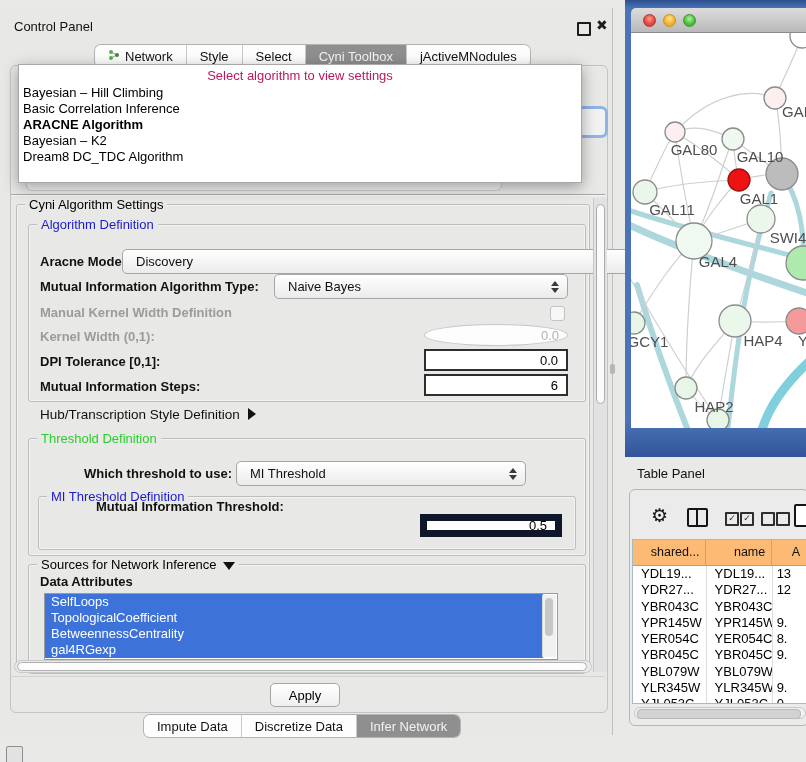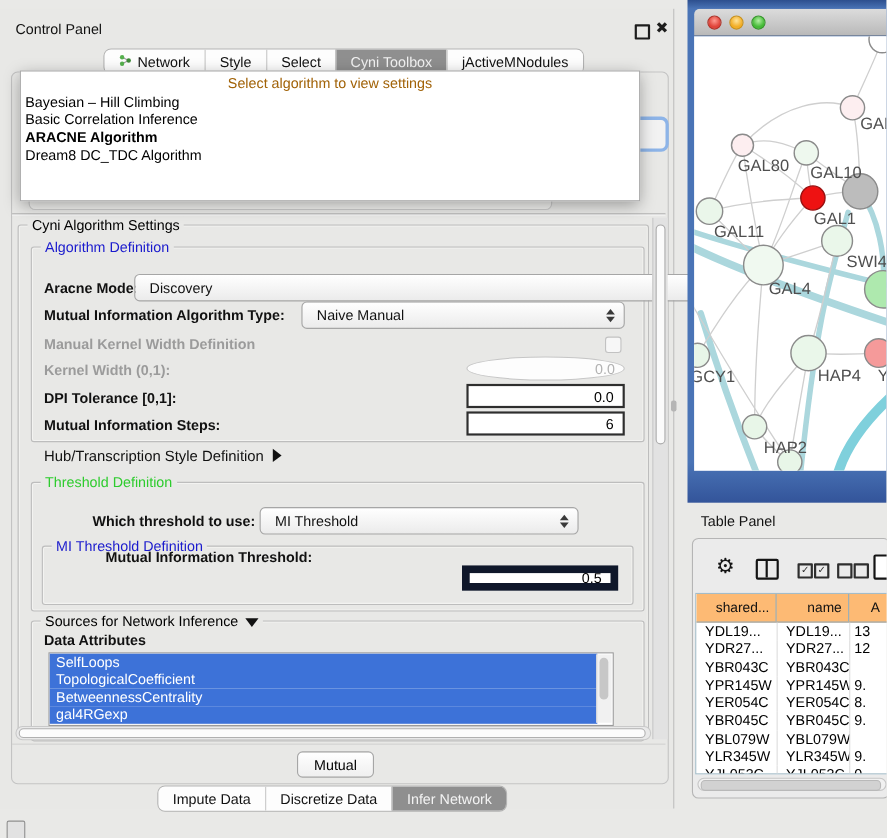--- a/index.html
+++ b/index.html
@@ -19,21 +19,21 @@
   .tabrow{display:flex;border-radius:6px;overflow:hidden;box-shadow:0 0 0 1px #b3b3b3;}
   #top-tabs{left:95px;top:37px;}
   #bottom-tabs{left:144px;top:707px;}
   .tab{height:22px;padding:0 13px;background:#fdfdfd;font-size:13px;color:#111;
     display:flex;align-items:center;gap:5px;border-left:1px solid #c9c9c9;cursor:default;}
   .tab:first-child{border-left:none;}
   .tab.sel{background:#8f8f8f;color:#f3f3f3;}
   
   #algo-popup{left:18px;top:56px;width:562px;height:117px;background:#fff;
     border:1px solid #a8a8a8;box-shadow:0 4px 14px rgba(0,0,0,.35);z-index:10;}
-  #popup-placeholder{text-align:center;color:#a16207;font-size:13px;height:20px;line-height:22px;}
+  #popup-placeholder{text-align:center;color:#be185d;font-size:13px;height:20px;line-height:22px;}
   .popup-item{font-size:13px;line-height:16px;height:16px;padding-left:4px;color:#000;}
   .popup-item.bold{font-weight:bold;}
   
   #combo-focus-frag{left:556px;top:98px;width:46px;height:26px;border:3px solid #8db4e8;
     border-radius:7px;background:#f2f2f2;z-index:5;}
   #faint-combo{left:26px;top:152px;width:476px;height:31px;border:1px solid #cccccc;
     border-radius:6px;background:#f3f3f1;z-index:4;color:#c9c9c7;font-size:13px;
     line-height:30px;padding-left:14px;box-sizing:border-box;}
   #divider{left:11px;top:186px;width:594px;height:0;border-top:1px solid #a6a6a6;
     border-bottom:1px solid #f6f6f6;}
@@ -167,20 +167,21 @@
 
   <div class="abs" id="combo-focus-frag"></div>
   <div class="abs" id="faint-combo">galFiltered.sif default node</div>
 
   <div class="abs" id="algo-popup">
     <div id="popup-placeholder">Select algorithm to view settings</div>
     <div id="popup-list">
         <div class="popup-item">Bayesian – Hill Climbing</div>
         <div class="popup-item">Basic Correlation Inference</div>
         <div class="popup-item bold">ARACNE Algorithm</div>
+        <div class="popup-item">Bayesian – K2</div>
         <div class="popup-item">Dream8 DC_TDC Algorithm</div>
       </div>
   </div>
 
   <div class="abs" id="divider"></div>
 
   <div class="abs grp" style="left:16px;top:196px;width:572px;height:462px;">
     <span class="grp-label">Cyni Algorithm Settings</span>
   </div>
 
@@ -190,21 +191,21 @@
   <div class="abs lbl b" style="left:40px;top:246px;">Aracne Mode:</div>
   <div class="abs combo" style="left:122px;top:241px;width:537px;height:25px;">
     <span>Discovery</span>
     <span class="arrows">
         <span class="tri-up"></span>
         <span class="tri-dn"></span>
       </span>
   </div>
   <div class="abs lbl b" style="left:40px;top:271px;">Mutual Information Algorithm Type:</div>
   <div class="abs combo" style="left:274px;top:266px;width:294px;height:25px;">
-    <span>Naive Manual</span>
+    <span>Naive Bayes</span>
     <span class="arrows">
         <span class="tri-up"></span>
         <span class="tri-dn"></span>
       </span>
   </div>
   <div class="abs lbl dis" style="left:40px;top:297px;">Manual Kernel Width Definition</div>
   <div class="abs" id="kernel-checkbox"></div>
   <div class="abs lbl dis" style="left:40px;top:321px;">Kernel Width (0,1):</div>
   <input class="abs field light" style="left: 424px; top: 316px; width: 144px; height: 22px;" readonly="" value="0.0">
   <div class="abs lbl b" style="left:40px;top:346px;">DPI Tolerance [0,1]:</div>
@@ -250,21 +251,21 @@
   </div>
 
   <div class="abs" id="settings-vscroll">
       <div id="settings-vthumb"></div>
     </div>
   <div class="abs" id="hscroll">
       <div id="hthumb"></div>
     </div>
 
   <div class="abs" id="apply-sep"></div>
-  <div class="abs" id="apply-btn">Mutual</div>
+  <div class="abs" id="apply-btn">Apply</div>
 
   <div class="abs tabrow" id="bottom-tabs">
       <div class="tab">
         <span>Impute Data</span>
       </div>
       <div class="tab">
         <span>Discretize Data</span>
       </div>
       <div class="tab sel">
         <span>Infer Network</span>

